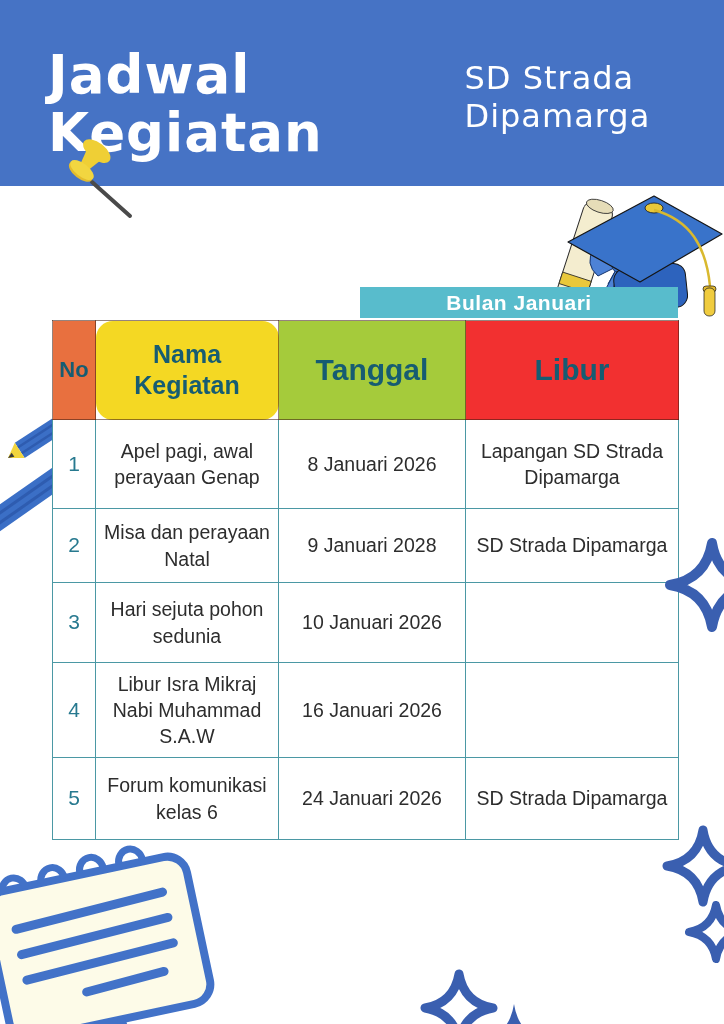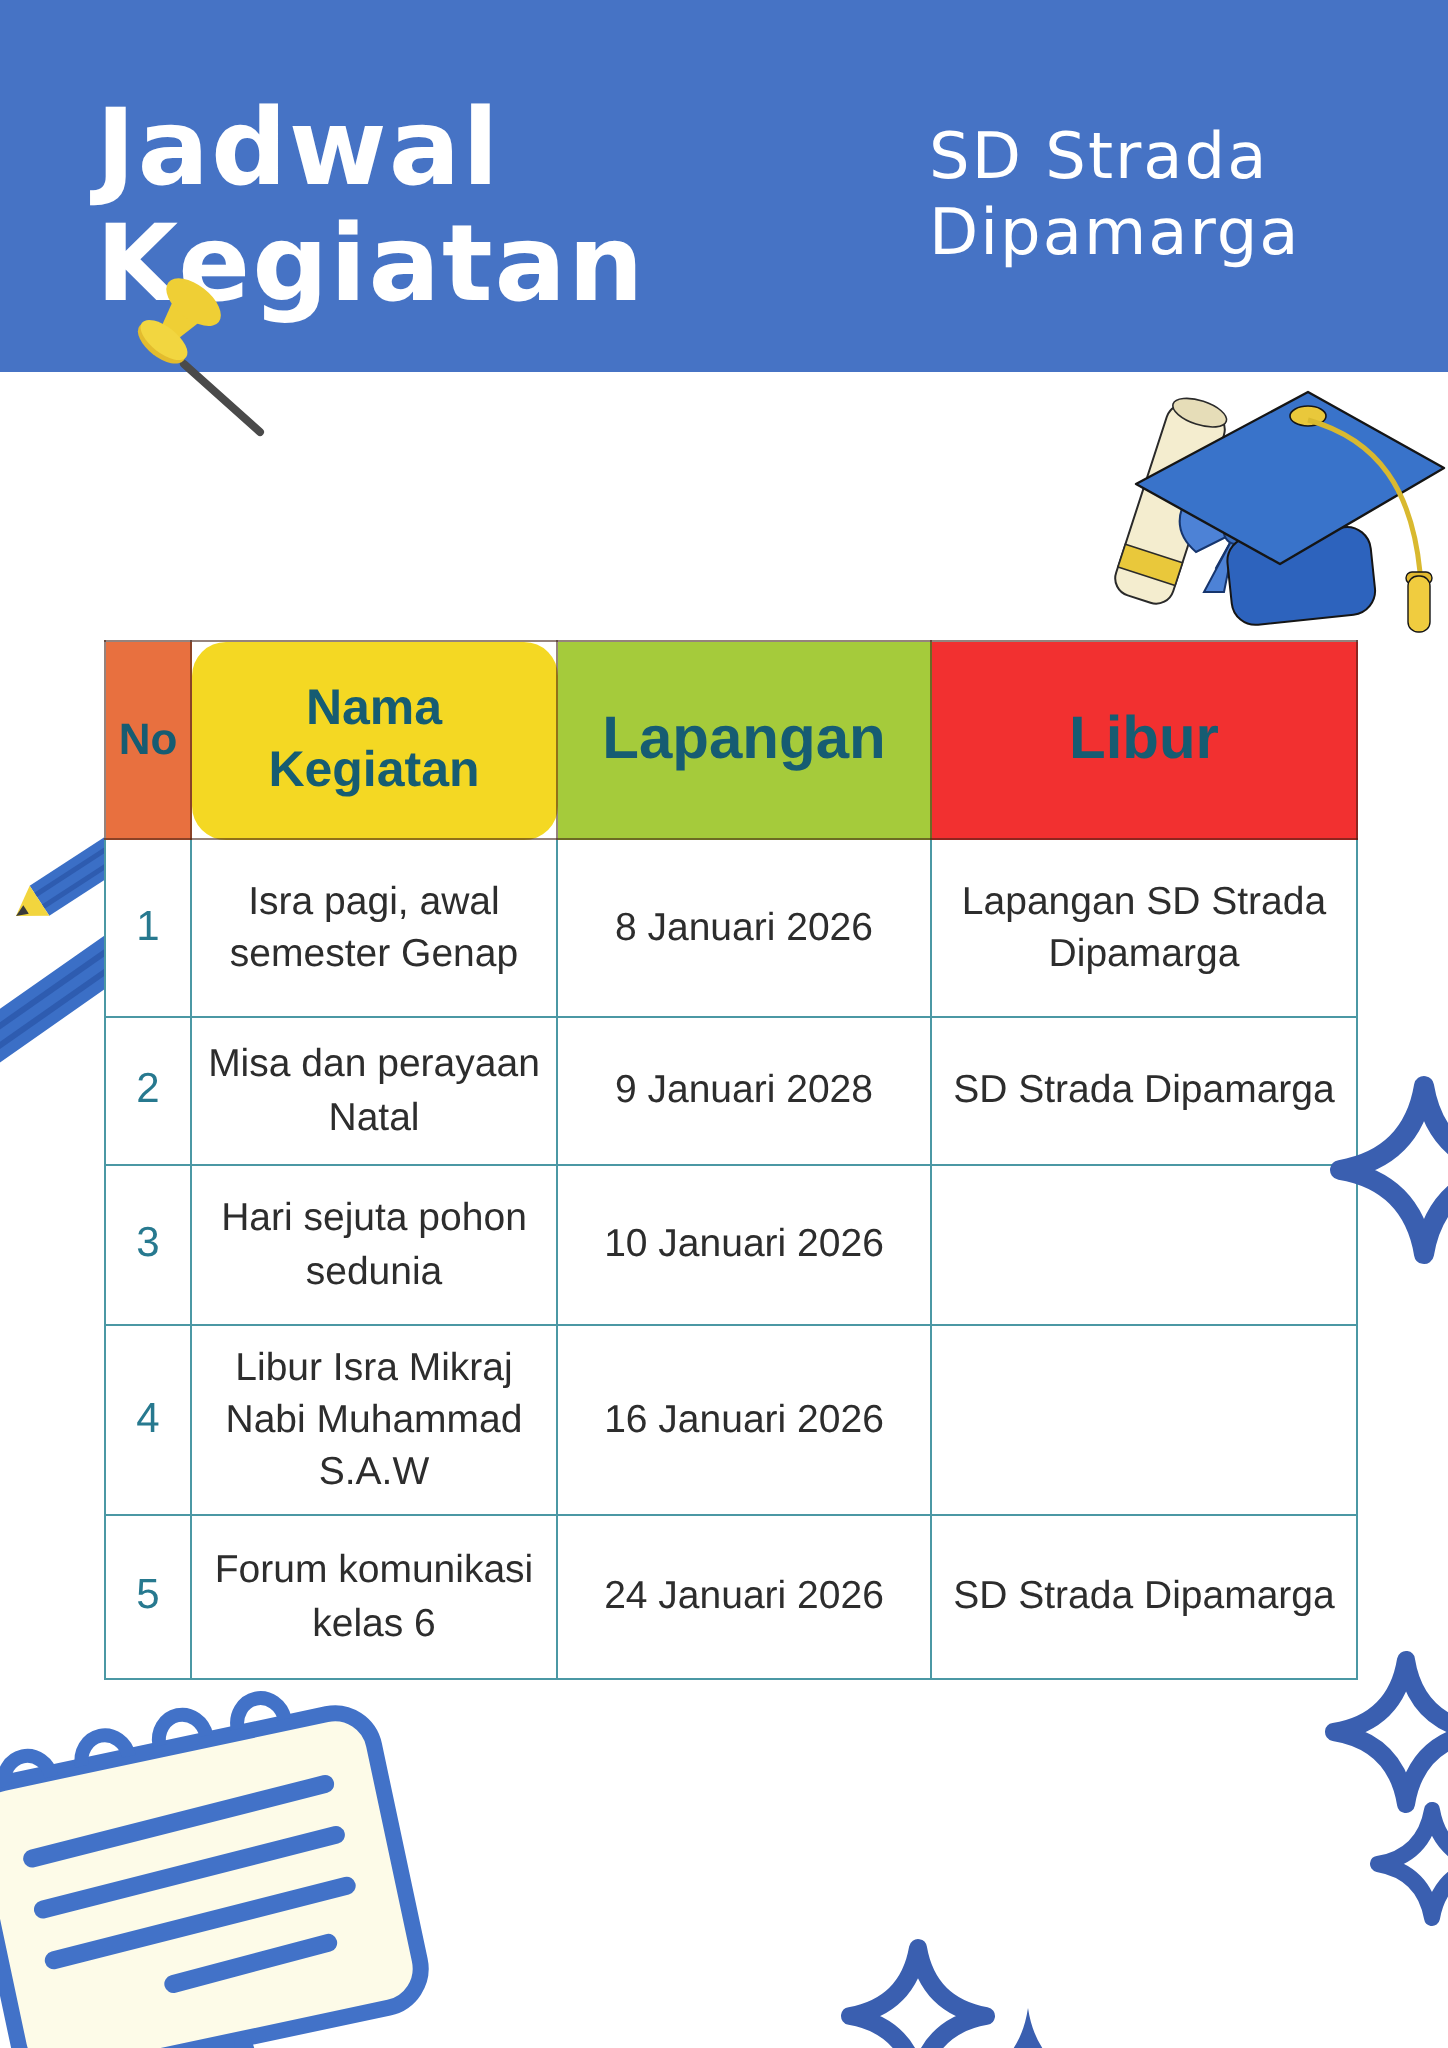--- a/index.html
+++ b/index.html
@@ -86,20 +86,23 @@
     </g>
 
     <polygon points="28,56 114,10 182,48 100,96" fill="#3973CA" stroke="#151515" stroke-width="1.2" stroke-linejoin="round"></polygon>
 
     <ellipse cx="114" cy="22" rx="9" ry="5" fill="#E9C83B" stroke="#151515" stroke-width="0.8"></ellipse>
     <path d="M114,24 C150,34 166,60 170,100" stroke="#D9B92F" stroke-width="2.5" fill="none"></path>
     <rect x="163" y="100" width="13" height="6" rx="3" fill="#E2B92F" stroke="#151515" stroke-width="0.7"></rect>
     <rect x="164" y="102" width="11" height="28" rx="5" fill="#F0CC3F" stroke="#151515" stroke-width="0.7"></rect>
   </svg>
 
+  <div class="month-banner">
+    <span>Bulan Januari</span>
+  </div>
 
   <svg class="deco pencil-svg" width="120" height="160" viewBox="0 0 120 160">
     <g transform="translate(18,58) rotate(-33)">
       <rect x="14" y="-9" width="80" height="18" fill="#3B6FC6"></rect>
       <line x1="14" y1="-3.5" x2="94" y2="-3.5" stroke="#2E5CB0" stroke-width="2.5"></line>
       <line x1="14" y1="3.5" x2="94" y2="3.5" stroke="#2E5CB0" stroke-width="2.5"></line>
       <polygon points="14,-9 0,0 14,9" fill="#F2D53E"></polygon>
       <polygon points="0,0 6,-2.5 6,2.5" fill="#3a3a3a"></polygon>
     </g>
     <g transform="translate(4,122) rotate(-35)">
@@ -114,28 +117,28 @@
       <colgroup>
         <col style="width:43px">
           <col style="width:183px">
           <col style="width:187px">
           <col style="width:213px">
       </colgroup>
       <thead>
         <tr>
           <th class="th-no">No</th>
           <th class="th-name">Nama Kegiatan</th>
-          <th class="th-date">Lapangan</th>
+          <th class="th-date">Tanggal</th>
           <th class="th-place">Libur</th>
         </tr>
       </thead>
       <tbody>
     <tr>
       <td class="cell-no">1</td>
-      <td class="cell-kegiatan">Isra pagi, awal semester Genap</td>
+      <td class="cell-kegiatan">Apel pagi, awal perayaan Genap</td>
       <td class="cell-tanggal">8 Januari 2026</td>
       <td class="cell-tempat">Lapangan SD Strada Dipamarga</td>
     </tr>
 
     <tr>
       <td class="cell-no">2</td>
       <td class="cell-kegiatan">Misa dan perayaan Natal</td>
       <td class="cell-tanggal">9 Januari 2028</td>
       <td class="cell-tempat">SD Strada Dipamarga</td>
     </tr>

